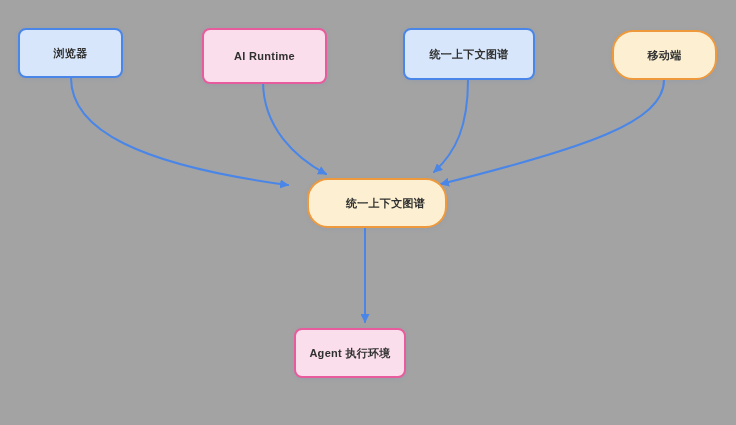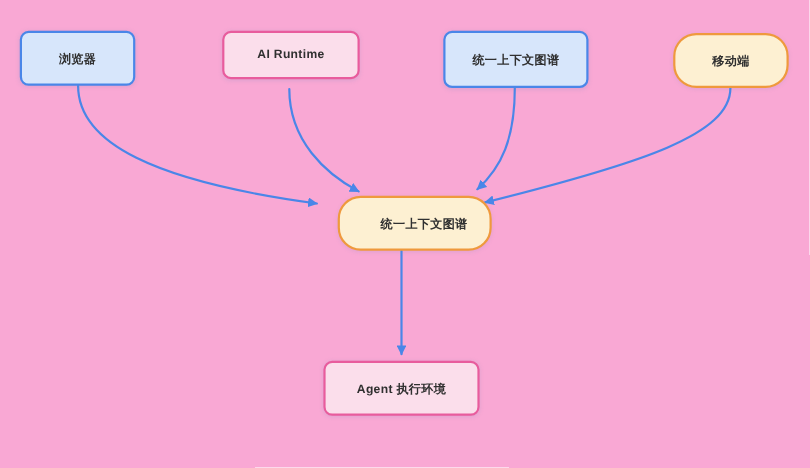--- a/index.html
+++ b/index.html
@@ -1,20 +1,20 @@
 <!DOCTYPE html>
 <html><head>
 <meta charset="utf-8">
 <style>
   html, body { margin: 0; padding: 0; background: #ffffff; }
   .canvas {
     position: relative;
     width: 736px;
     height: 425px;
-    background: #f9a8d4;
+    background: #a3a3a3;
     font-family: "Liberation Sans", "DejaVu Sans", sans-serif;
     overflow: hidden;
   }
   .edges {
     position: absolute;
     left: 0; top: 0;
     width: 736px; height: 425px;
   }
   .node {
     position: absolute;
@@ -58,34 +58,34 @@
     <path d="M 263 81 C 263 128, 296 158, 326 174" fill="none" stroke="#4a86e8" stroke-width="2" stroke-linecap="round" marker-end="url(#arrowhead)"></path>
     <path d="M 468 80 C 468 126, 456 152, 434 172" fill="none" stroke="#4a86e8" stroke-width="2" stroke-linecap="round" marker-end="url(#arrowhead)"></path>
     <path d="M 664 80 C 664 122, 585 148, 441 184" fill="none" stroke="#4a86e8" stroke-width="2" stroke-linecap="round" marker-end="url(#arrowhead)"></path>
     <path d="M 365 228 L 365 322" fill="none" stroke="#4a86e8" stroke-width="2" stroke-linecap="round" marker-end="url(#arrowhead)"></path>
   </svg>
 
   <div class="node blue" style="left:18px; top:28px; width:105px; height:50px;">
     <span>浏览器</span>
   </div>
 
-  <div class="node pink" style="left:202px; top:28px; width:125px; height:44px;">
+  <div class="node pink" style="left:202px; top:28px; width:125px; height:56px;">
     <span>AI Runtime</span>
   </div>
 
   <div class="node blue" style="left:403px; top:28px; width:132px; height:52px;">
     <span>统一上下文图谱</span>
   </div>
 
   <div class="node orange" style="left:612px; top:30px; width:105px; height:50px;">
     <span>移动端</span>
   </div>
 
   <div class="node orange" style="left:307px; top:178px; width:140px; height:50px;padding-left:17px;">
     <span>统一上下文图谱</span>
   </div>
 
-  <div class="node pink" style="left:294px; top:328px; width:142px; height:50px;">
+  <div class="node pink" style="left:294px; top:328px; width:112px; height:50px;">
     <span>Agent 执行环境</span>
   </div>
 
 
 </div>
 
 </body></html>

